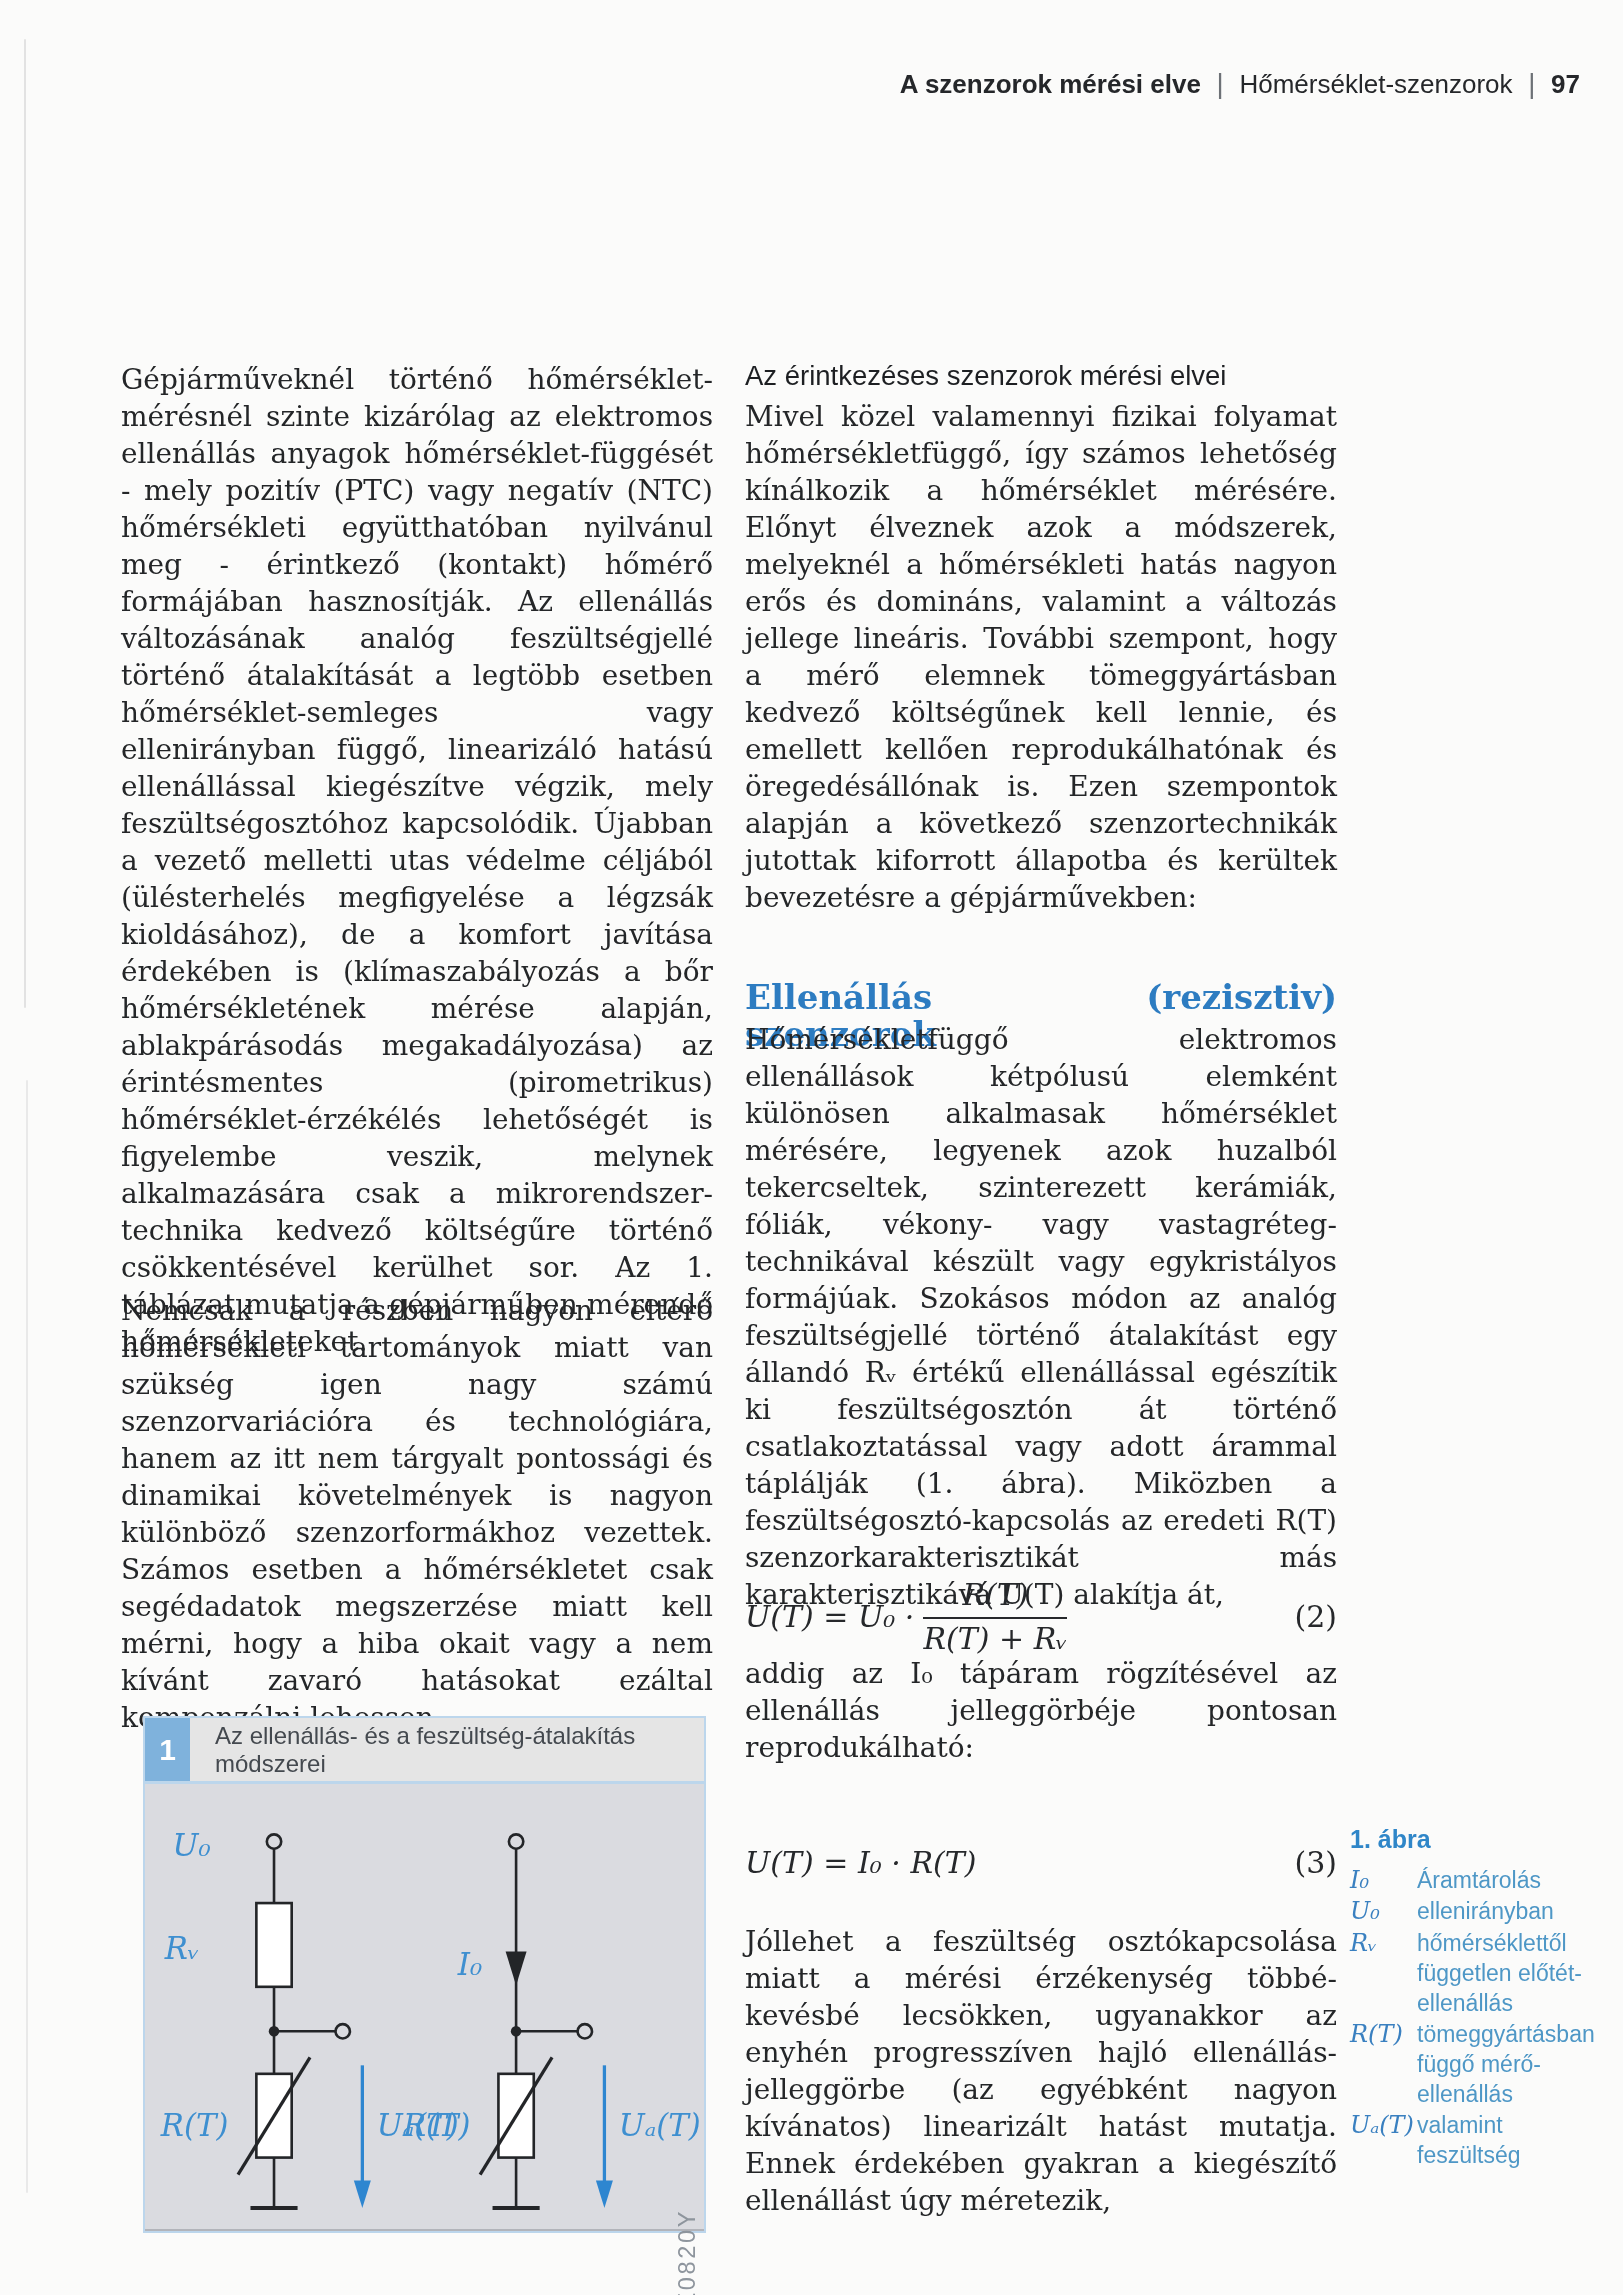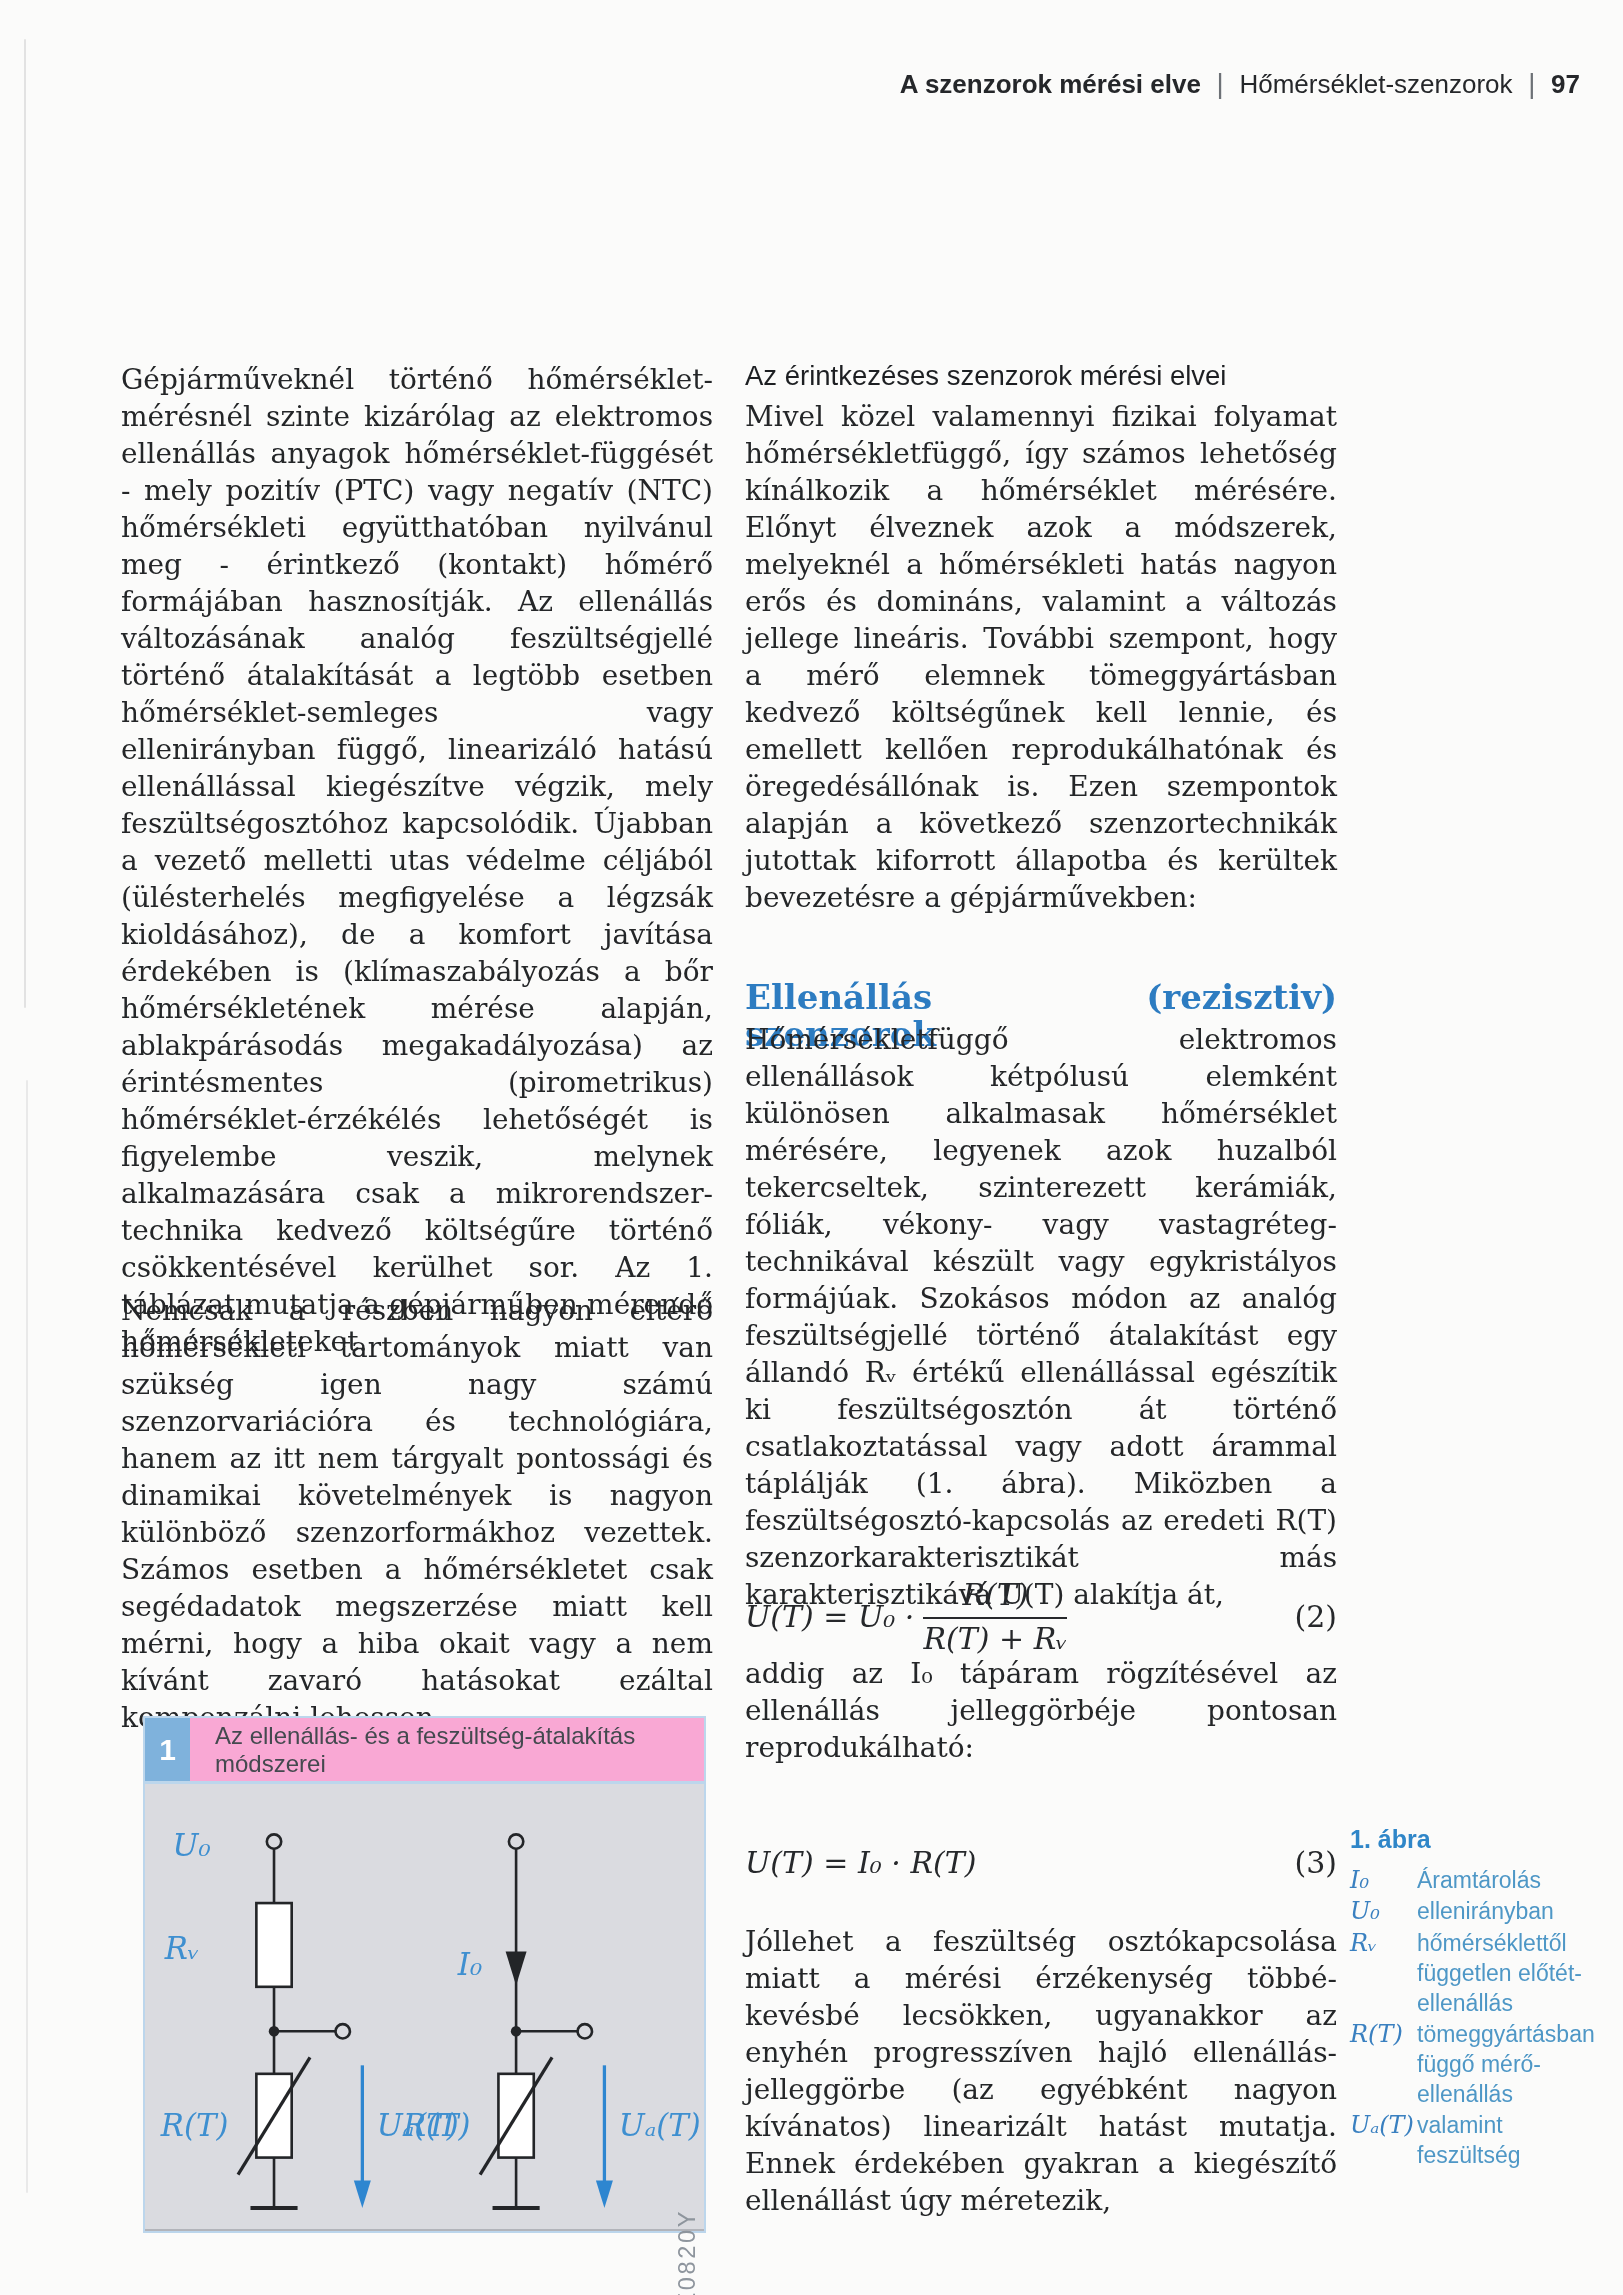--- a/index.html
+++ b/index.html
@@ -42,21 +42,21 @@
     position:absolute;left:143px;top:1716px;width:563px;
     border:2px solid #bcd6ec;background:#fff;box-sizing:border-box;
   }
   .fig-caption{display:flex;height:63px;}
   .fig-num{
     width:45px;background:#7fb2dc;color:#ffffff;
     font-family:"Liberation Sans",sans-serif;font-weight:bold;font-size:30px;
     display:flex;align-items:center;justify-content:center;
   }
   .fig-title{
-    flex:1;background:#f9a8d4;display:flex;align-items:center;
+    flex:1;background:#e5e5e5;display:flex;align-items:center;
     font-family:"Liberation Sans",sans-serif;font-size:24px;color:#44494f;
     padding-left:25px;
   }
   .fig-panel{
     position:relative;height:445px;background:#dadbe0;
     border-top:3.3px solid #bcd6ec;border-bottom:2.6px solid #b2b4ba;
   }
   .fig-panel svg{position:absolute;left:0;top:0;}
   .watermark{
     position:absolute;right:3.9px;bottom:19.6px;

